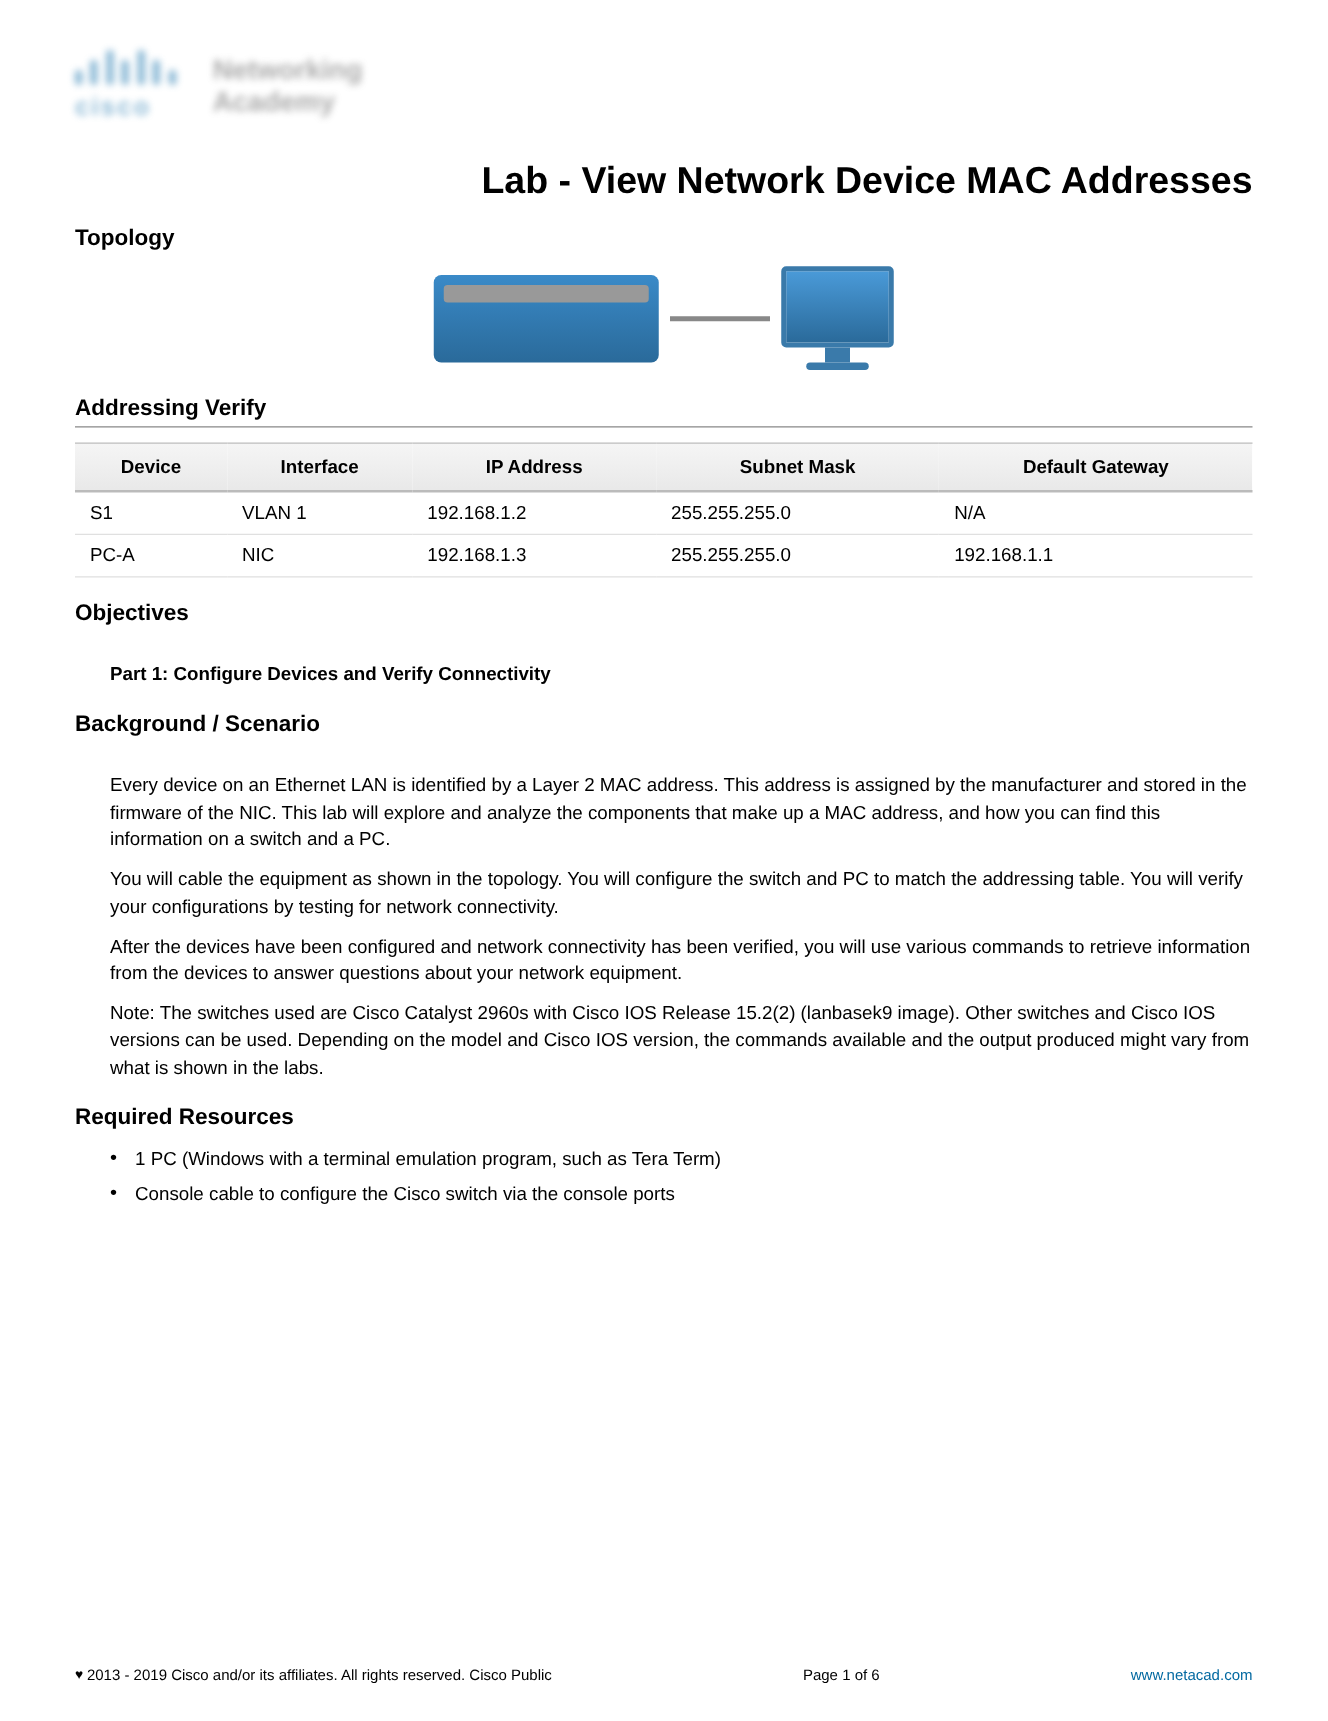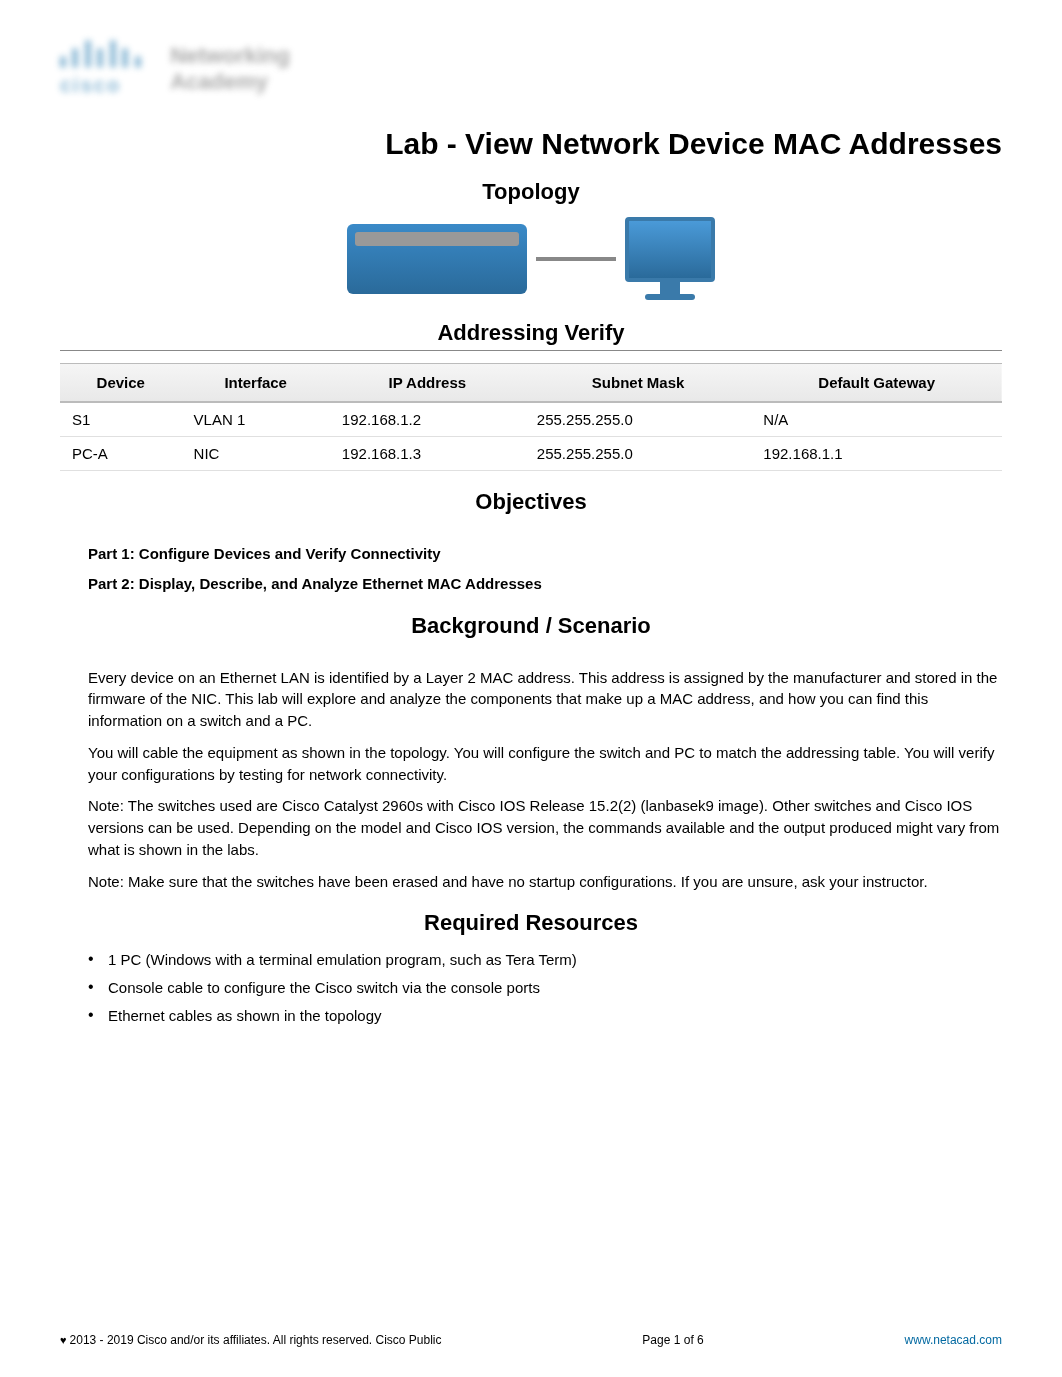--- a/index.html
+++ b/index.html
@@ -61,26 +61,25 @@
       margin-top: 2px;
     }
     h1 {
       font-size: 30px;
       font-weight: bold;
       color: #000000;
       margin-bottom: 18px;
       text-align: right;
     }
     h2 {
-      font-size: 22px;
+      font-size: 18px;
       font-weight: bold;
       color: #000000;
       margin-top: 18px;
       margin-bottom: 12px;
-      text-align: center;
     }
     .topology-image {
       text-align: center;
       margin: 10px 0 20px 0;
     }
     .device-router {
       display: inline-block;
       width: 180px;
       height: 70px;
       background: linear-gradient(to bottom, #3a8ac8 0%, #2a6a9a 100%);
@@ -273,36 +272,34 @@
       <td>192.168.1.3</td>
       <td>255.255.255.0</td>
       <td>192.168.1.1</td>
     </tr>
   </tbody>
 </table>
 
 <h2>Objectives</h2>
 <div class="content-indent">
   <p class="part-heading">Part 1: Configure Devices and Verify Connectivity</p>
-  <p class="part-heading">Part 2: Display, Describe, and Analyze Ethernet MAC Addresses</p>
 </div>
 
 <h2>Background / Scenario</h2>
 <div class="content-indent">
   <p>Every device on an Ethernet LAN is identified by a Layer 2 MAC address. This address is assigned by the manufacturer and stored in the firmware of the NIC. This lab will explore and analyze the components that make up a MAC address, and how you can find this information on a switch and a PC.</p>
   <p>You will cable the equipment as shown in the topology. You will configure the switch and PC to match the addressing table. You will verify your configurations by testing for network connectivity.</p>
+  <p>After the devices have been configured and network connectivity has been verified, you will use various commands to retrieve information from the devices to answer questions about your network equipment.</p>
   <p><span class="bold-inline">Note</span><span>: The switches used are Cisco Catalyst 2960s with Cisco IOS Release 15.2(2) (lanbasek9 image). Other switches and Cisco IOS versions can be used. Depending on the model and Cisco IOS version, the commands available and the output produced might vary from what is shown in the labs.</span></p>
-  <p><span class="bold-inline">Note</span><span>: Make sure that the switches have been erased and have no startup configurations. If you are unsure, ask your instructor.</span></p>
 </div>
 
 <h2>Required Resources</h2>
 <ul>
   <li>1 PC (Windows with a terminal emulation program, such as Tera Term)</li>
   <li>Console cable to configure the Cisco switch via the console ports</li>
-  <li>Ethernet cables as shown in the topology</li>
 </ul>
 
 <div class="footer">
   <div class="footer-left">
     <span class="heart-icon">♥</span>
     <span>2013 - 2019 Cisco and/or its affiliates. All rights reserved. Cisco Public</span>
   </div>
   <div>
     <span>Page 1 of </span><span class="bold-inline">6</span>
   </div>

